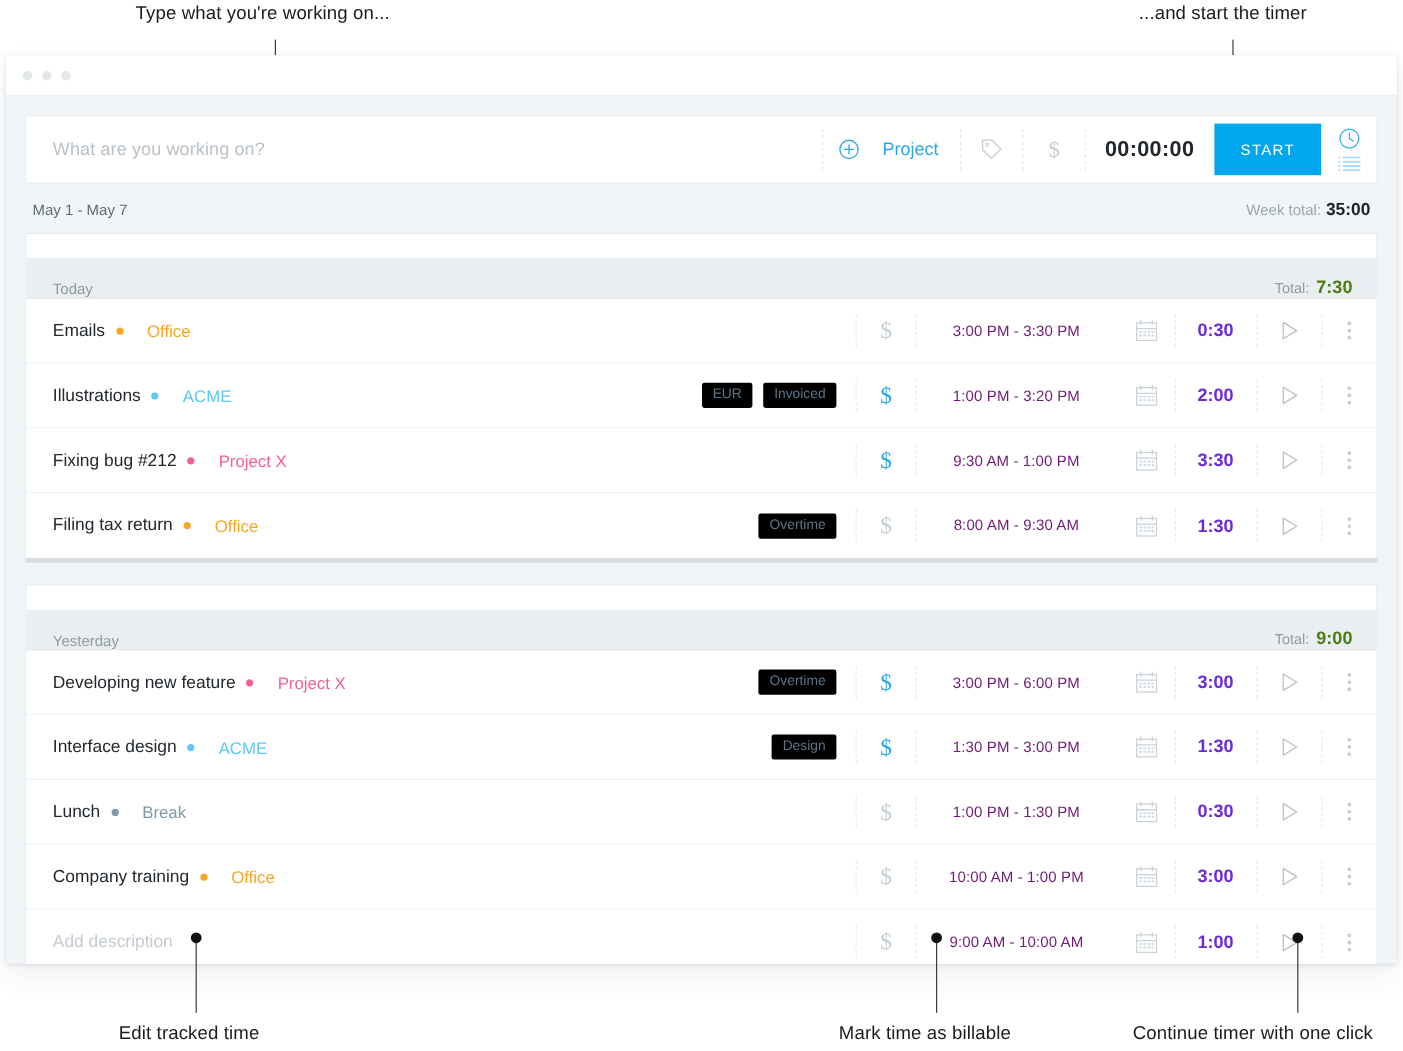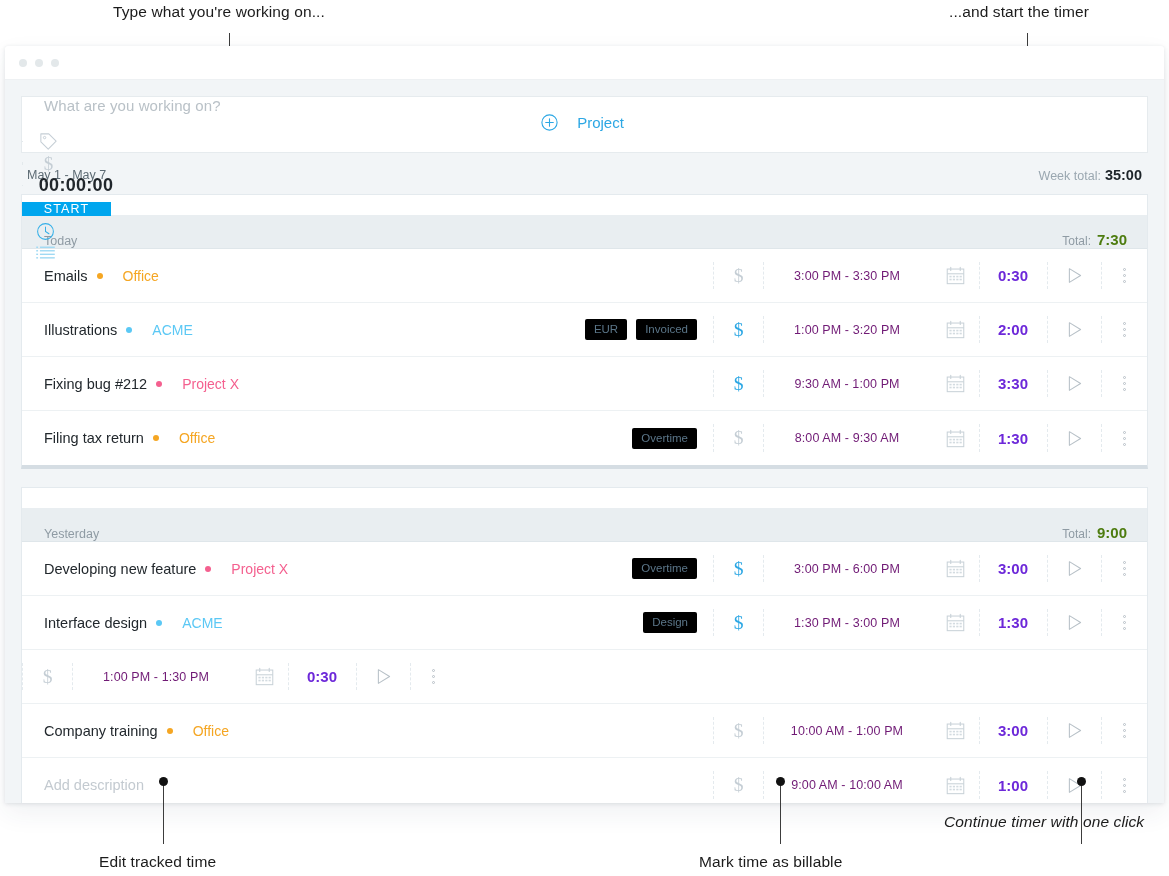--- a/index.html
+++ b/index.html
@@ -51,21 +51,21 @@
   .dot{ width:8px;height:8px;border-radius:50%;background:#e3e8ea;margin-right:8px; }
 
   .appbody{ padding:0; }
 
   
   .timerbar{
     margin:16px 16px 0 16px;
     height:57px;
     background:#fff;
     border:1px solid #e6ebee;
-    display:flex; align-items:stretch;flex-direction:column;
+    display:flex; align-items:stretch;
   }
   .timer-input{
     flex:1;
     display:flex; align-items:center;
     padding-left:22px;
     font-size:15px;
     color:#b9c1c7;
     letter-spacing:.1px;
   }
   .timer-seg{
@@ -605,20 +605,27 @@
               </div>
               <div class="cell sep c-menu">
                 <span class="kebab">
                   <i></i>
                   <i></i>
                   <i></i>
                 </span>
               </div>
             </div>
             <div class="row">
+              <div class="row-desc">
+                <span class="desc-text">Lunch</span>
+                <span class="proj">
+                  <span class="pdot" style="background:#7f99a8"></span>
+                  <span style="color:#7f99a8">Break</span>
+                </span>
+              </div>
               <div class="cell sep c-bill">
                 <span>
                   <svg width="19" height="24" viewBox="0 0 19 24">
                     <text x="9.5" y="18" text-anchor="middle" font-family="Liberation Serif, serif" font-size="19.5" fill="#c5ced5">$</text>
                   </svg>
                 </span>
               </div>
               <div class="cell sep c-range">1:00 PM - 1:30 PM</div>
               <div class="cell c-cal">
                 <span>
@@ -762,15 +769,15 @@
   <div class="anno-line" style="left:163px; top:782px; height:62px;"></div>
   <div class="anno-dot" style="left:159px; top:777px;"></div>
   <div class="anno-text" style="left:99px; top:853px;">Edit tracked time</div>
 
   <div class="anno-line" style="left:780px; top:782px; height:62px;"></div>
   <div class="anno-dot" style="left:776px; top:777px;"></div>
   <div class="anno-text" style="left:699px; top:853px;">Mark time as billable</div>
 
   <div class="anno-line" style="left:1081px; top:782px; height:62px;"></div>
   <div class="anno-dot" style="left:1077px; top:777px;"></div>
-  <div class="anno-text" style="left:944px; top:813px;font-style:italic;">Continue timer with one click</div>
+  <div class="anno-text" style="left:944px; top:853px;">Continue timer with one click</div>
 
 </div>
 
 </body></html>

